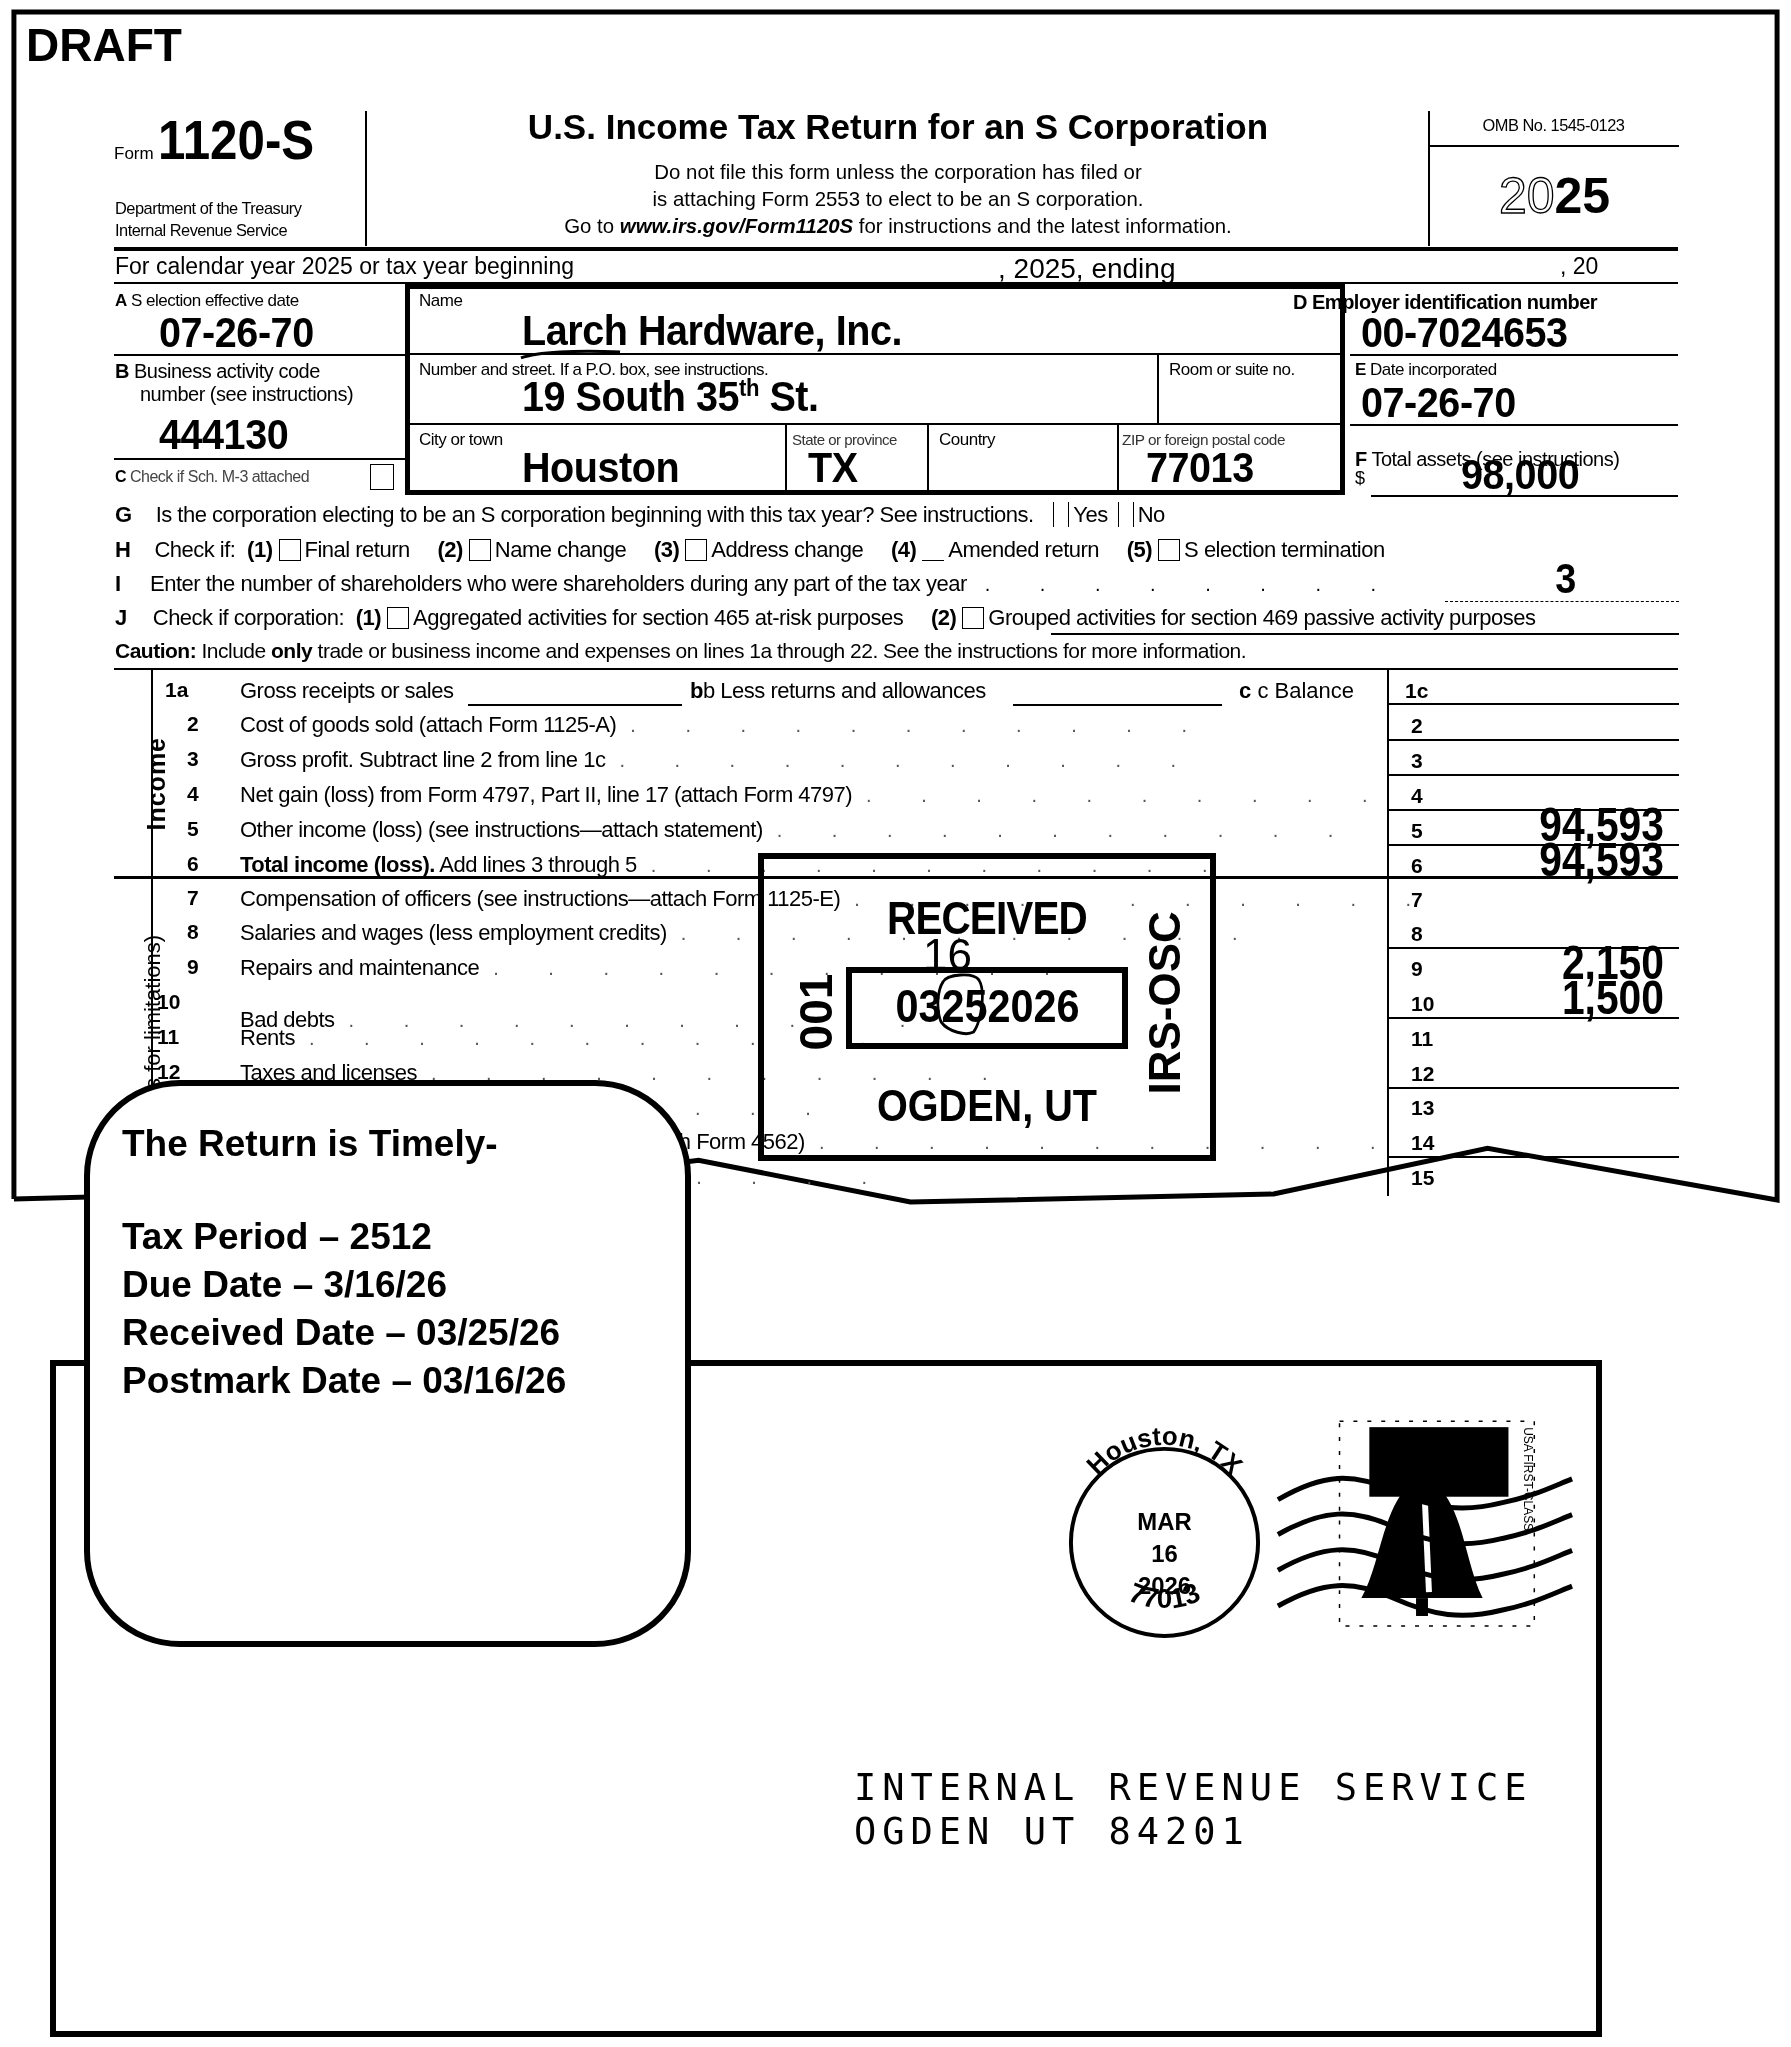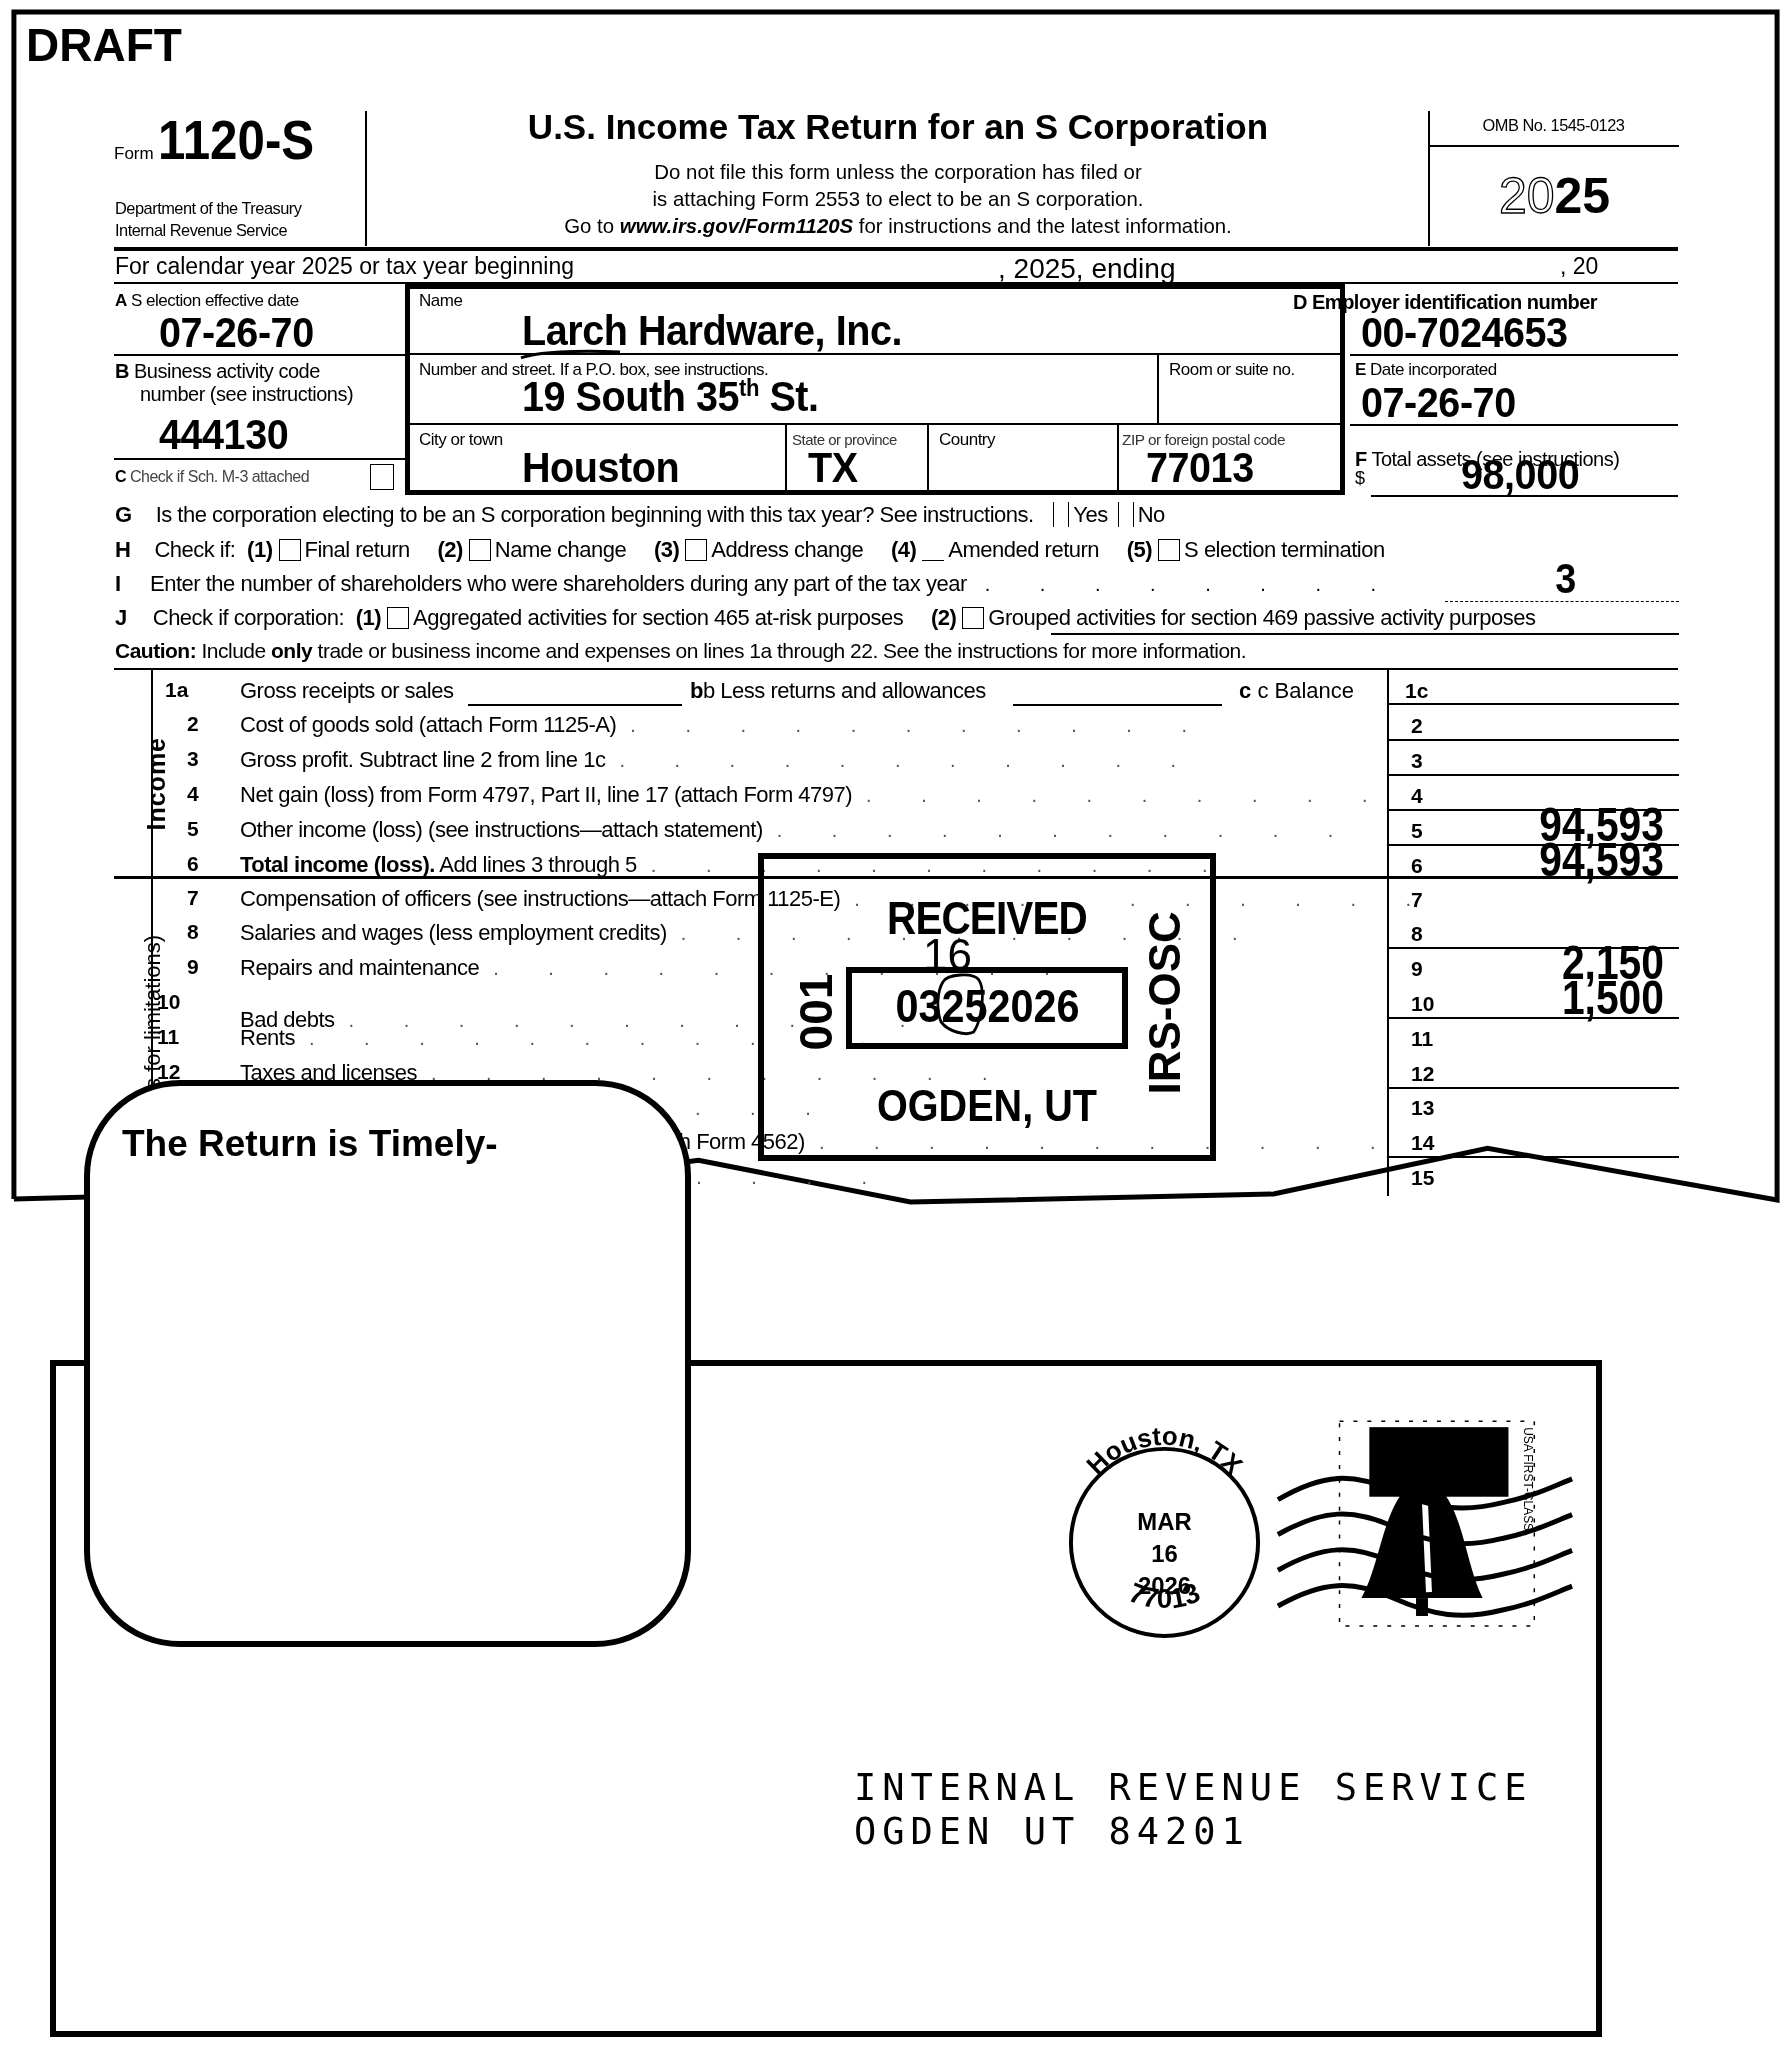--- a/index.html
+++ b/index.html
@@ -280,14 +280,20 @@
   </g>
 </svg>
 
 <div class="abs mono" style="left:854px;top:1766px;">
   <div>INTERNAL REVENUE SERVICE</div>
   <div>OGDEN UT 84201</div>
 </div>
 
 <div class="abs" style="left:84px;top:1080px;width:607px;height:567px;border:6px solid #000;border-radius:96px;background:#fff;">
   <div class="callout-text" style="position:absolute;left:32px;top:34px;">The Return is Timely-</div>
+  <div style="position:absolute;left:32px;top:127px;">
+    <div class="callout-text">Tax Period – 2512</div>
+    <div class="callout-text">Due Date – 3/16/26</div>
+    <div class="callout-text">Received Date – 03/25/26</div>
+    <div class="callout-text">Postmark Date – 03/16/26</div>
+  </div>
 </div>
 
 
 </body></html>

